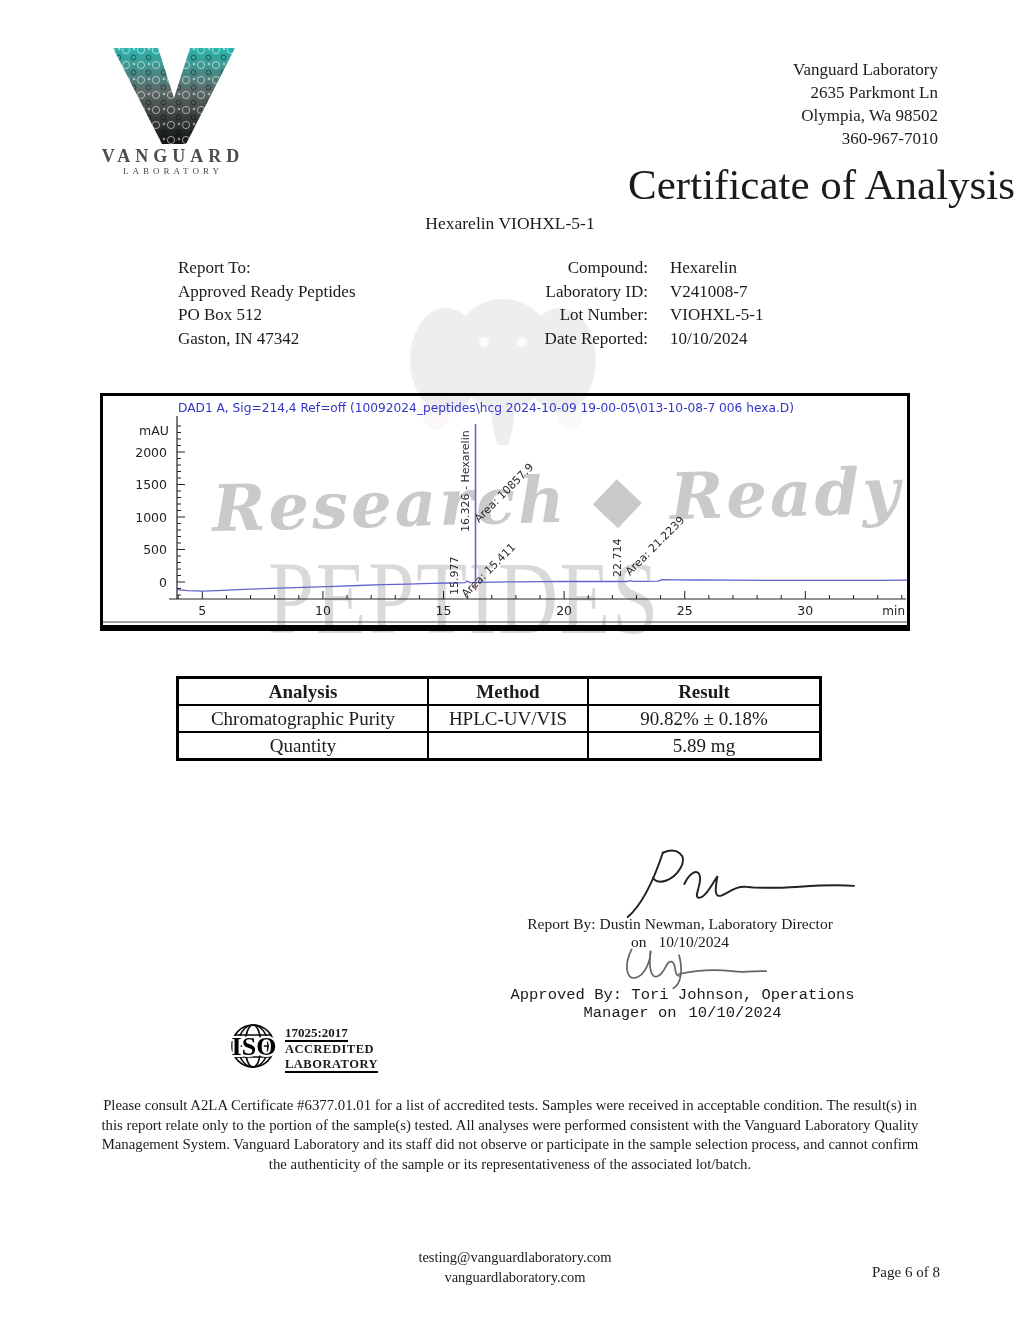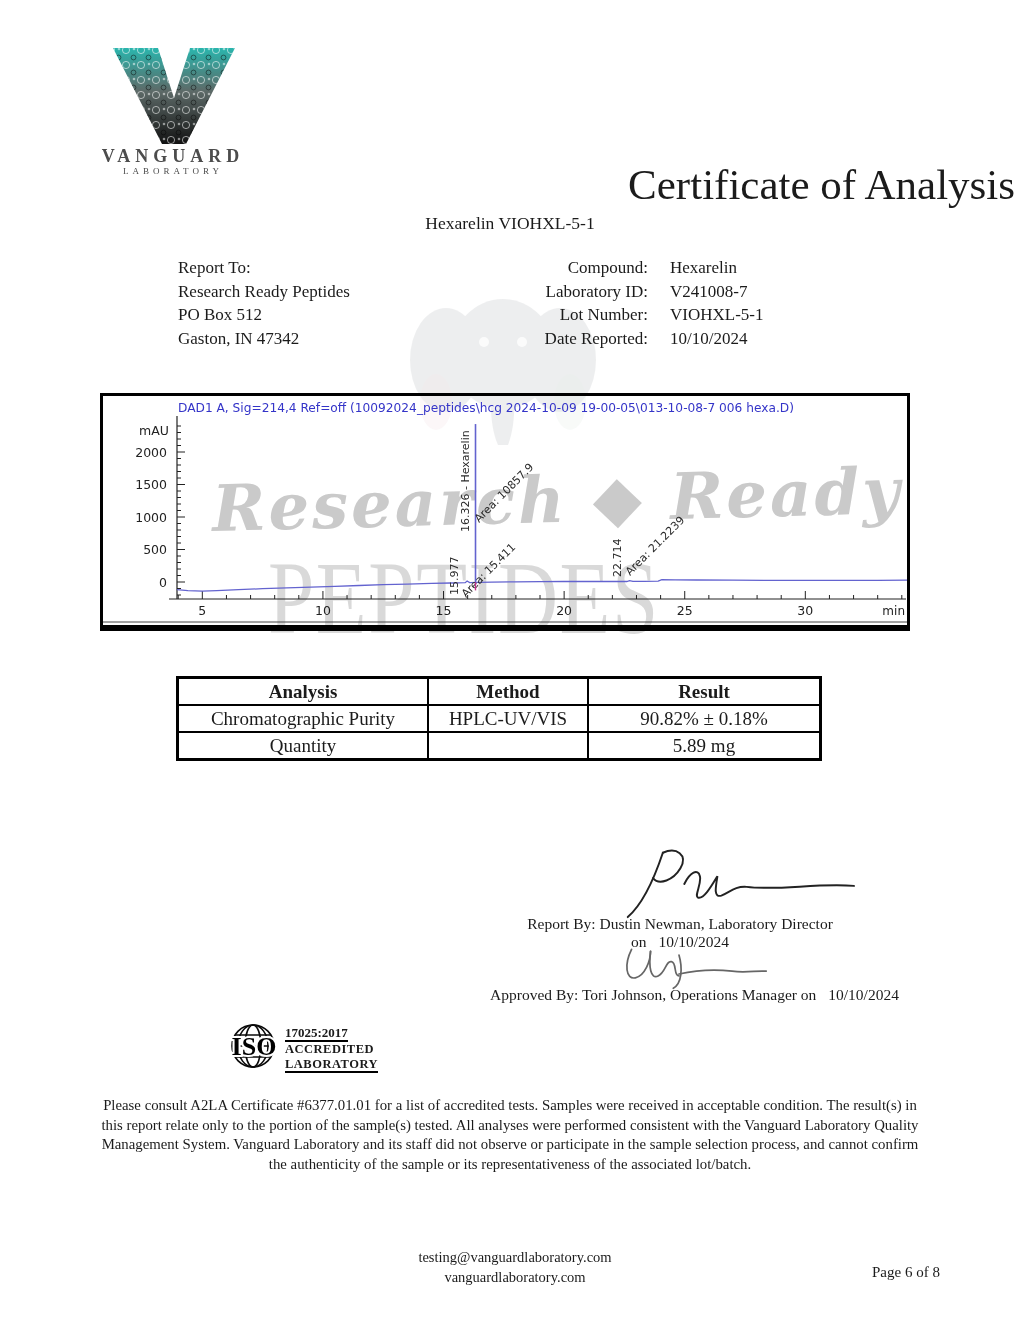--- a/index.html
+++ b/index.html
@@ -86,27 +86,33 @@
           <circle cx="12" cy="3" r="1.3" fill="rgba(255,255,255,.5)"></circle>
         </pattern>
       </defs>
       <polygon points="6,2 51,2 67,52 83,2 128,2 79,98 55,98" fill="url(#vgrad)"></polygon>
       <polygon points="6,2 51,2 67,52 83,2 128,2 79,98 55,98" fill="url(#vdots)"></polygon>
     </svg>
     <div class="logo-name">VANGUARD</div>
     <div class="logo-sub">LABORATORY</div>
   </div>
 
+  <div class="abs address">
+    <div>Vanguard Laboratory</div>
+    <div>2635 Parkmont Ln</div>
+    <div>Olympia, Wa 98502</div>
+    <div>360-967-7010</div>
+  </div>
 
   <div class="abs doc-title">Certificate of Analysis</div>
   <div class="abs doc-subtitle">Hexarelin VIOHXL-5-1</div>
 
   <div class="abs report-to">
     <div>Report To:</div>
-    <div>Research Ready Peptides</div>
+    <div>Approved Ready Peptides</div>
     <div>PO Box 512</div>
     <div>Gaston, IN 47342</div>
   </div>
 
   <div class="abs info-grid">
     <div class="lbl">Compound:</div>
     <div>Hexarelin</div>
     <div class="lbl">Laboratory ID:</div>
     <div>V241008-7</div>
     <div class="lbl">Lot Number:</div>
@@ -239,21 +245,21 @@
   </div>
 
   <svg class="abs" style="left:612px;top:938px;" width="170" height="55" viewBox="0 0 170 58">
     <g fill="none" stroke="#666" stroke-width="1.8" stroke-linecap="round">
       <path d="M16,12 C8,28 10,44 20,42 C30,40 36,24 36,14"></path>
       <path d="M36,14 C34,30 36,44 44,40 C52,36 52,24 58,25 C64,26 60,40 66,40"></path>
       <path d="M66,18 C70,32 69,48 60,53"></path>
       <path d="M66,38 C84,34 104,33 122,35 C138,37 148,34 158,35"></path>
     </g>
   </svg>
-  <div class="abs sig-line" style="left:487px;top:986px;width:415px;">
+  <div class="abs sig-line" style="left:475px;top:986px;width:415px;font-family:Liberation Mono, monospace;">
     <span>Approved By: Tori Johnson, Operations Manager on</span><span class="sig-date">10/10/2024</span>
   </div>
 
   <div class="abs iso-badge">
     <svg width="52" height="48" viewBox="0 0 52 48">
       <g fill="none" stroke="#0a0a0a" stroke-width="1.6">
         <circle cx="25" cy="24" r="21"></circle>
         <ellipse cx="25" cy="24" rx="8" ry="21"></ellipse>
         <ellipse cx="25" cy="24" rx="15" ry="21"></ellipse>
         <line x1="7" y1="13" x2="43" y2="13"></line>

